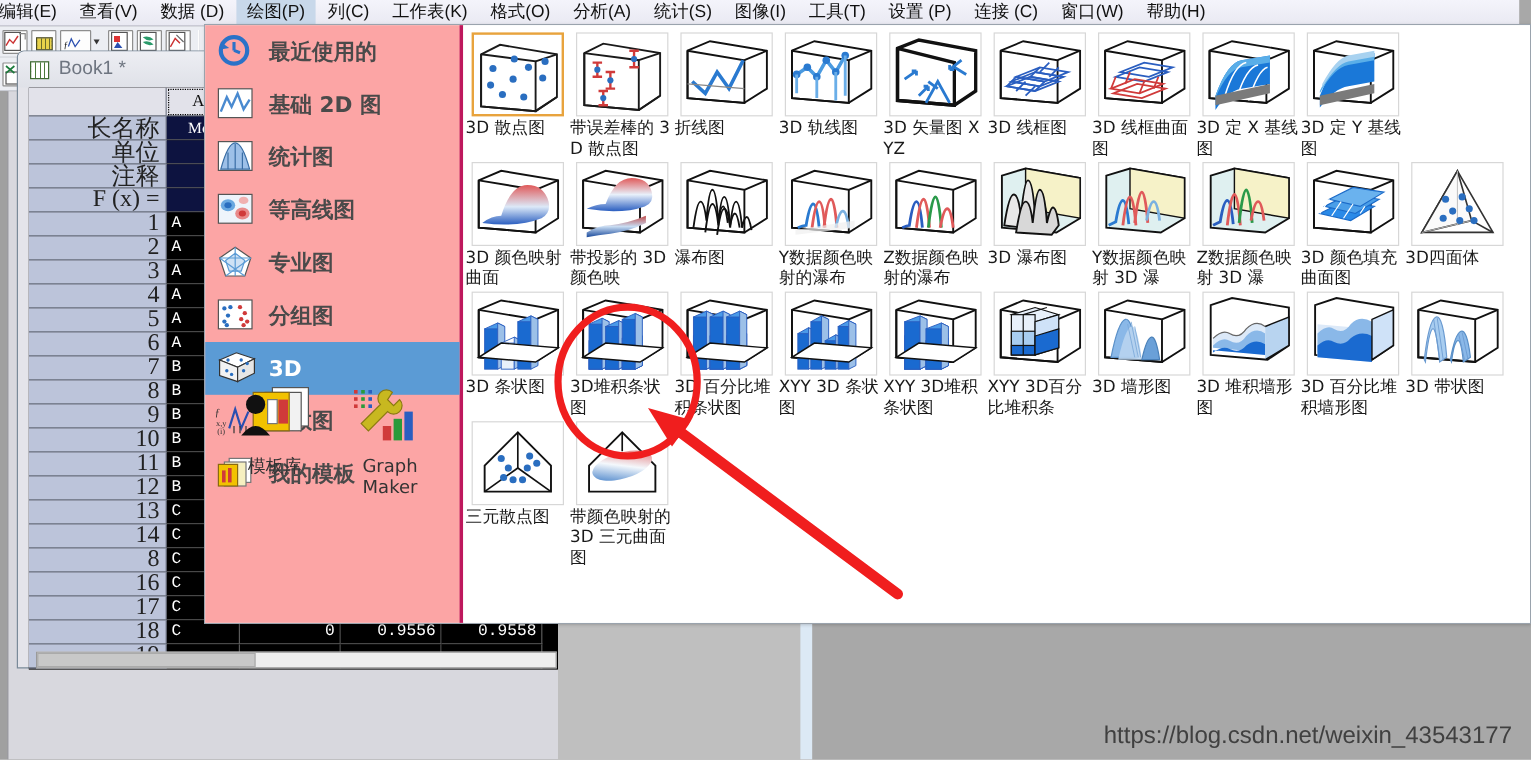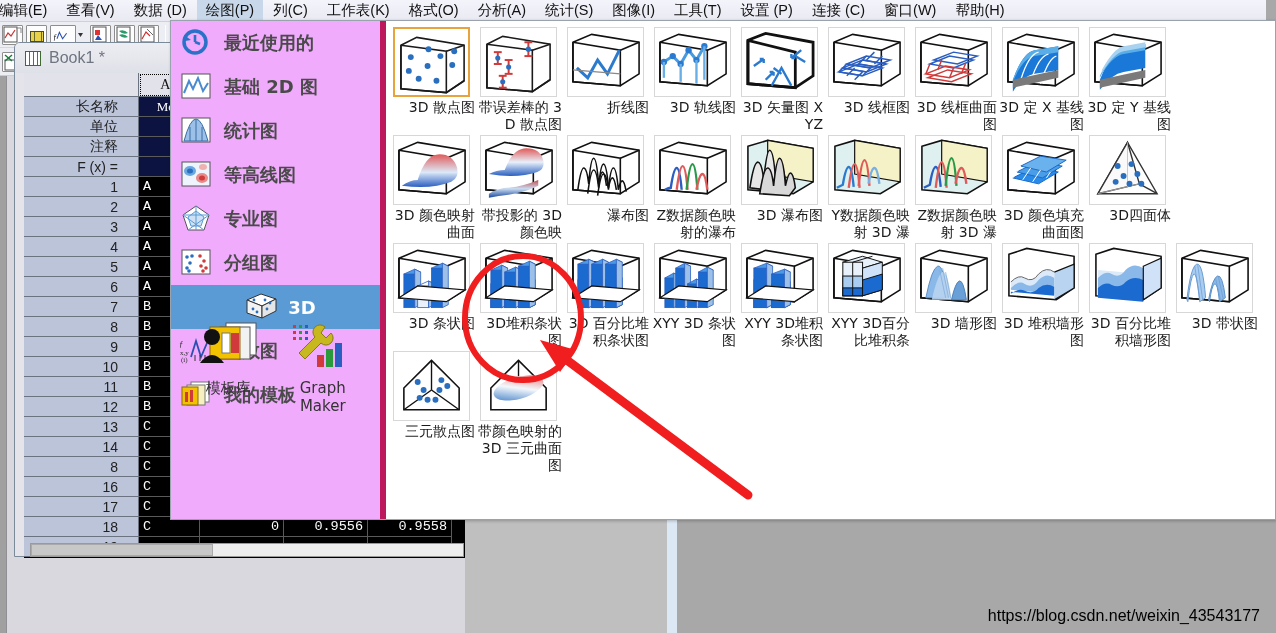--- a/index.html
+++ b/index.html
@@ -98,24 +98,24 @@
   #sheet{
     position:absolute; left:9px; top:30px; width:441px; height:485px;
     background:#000;
     overflow:hidden;
   }
   .sheet-row{ display:flex; height:20px; }
   .rh{
     width:115px; min-width:115px;
     background:#bcc4da; border:1px solid #6b7280;
     border-top:none; border-left:none;
-    color:#222; font-size:14px;
+    color:#222; font-size:20px;
     display:flex; align-items:center; justify-content:flex-end;
-    padding-right:20px;
-    font-family:Liberation Sans, sans-serif;
+    padding-right:5px;
+    font-family:Liberation Serif, serif;
   }
   .rh.corner{ background:#e2e2ea; }
   .ch{
     background:#e2e2ea; border:1px solid #6b7280;
     border-top:none; border-left:none;
     font-size:14px; color:#111;
     display:flex; align-items:center; justify-content:center;
     font-family:"Liberation Serif","DejaVu Serif",serif;
   }
   .ch.sel{ outline:1px dotted #000; outline-offset:-2px; }
@@ -162,29 +162,29 @@
   
   #plotmenu{
     position:absolute; left:170px; top:20px; width:1106px; height:500px;
     background:#fff;
     border:1px solid #9aa3ad;
     display:flex;
     box-shadow:1px 1px 3px rgba(0,0,0,.25);
   }
   #plot-left{
     width:215px; min-width:215px; height:100%;
-    background:#f0abfc;
-    border-right:6px solid #be185d;
+    background:#fca5a5;
+    border-right:3px solid #be185d;
     position:relative;
   }
   .cat{
     height:44px; display:flex; align-items:center;
     padding-left:8px; cursor:default;
   }
-  .cat.sel{ background:#5b9bd5;justify-content:center; }
+  .cat.sel{ background:#5b9bd5; }
   .cat .cat-ico{
     width:36px; min-width:36px; height:32px; margin-right:9px;
     position:relative;
   }
   .cat .cat-label{
     font-size:18px; font-weight:bold; color:#4a4a4a;
     font-family:"DejaVu Sans","Liberation Sans",sans-serif;
   }
   .cat.sel .cat-label{ color:#fff; }
 
@@ -200,21 +200,21 @@
   }
 
   
   #plot-right{
     flex:1; position:relative; padding:4px 0 0 2px;
     background:#fff;
   }
   .trow{ display:flex; }
   .tile{
     width:87px; min-width:87px; padding-top:2px;
-    text-align:right; cursor:default;
+    text-align:left; cursor:default;
   }
   .tile .timg{
     width:77px; height:70px; margin:0 auto;
     border:1px solid #d7d7d7;
     background:#fff; position:relative; overflow:hidden;
   }
   .tile.selected .timg{ border:2px solid #e8a33d; }
   .tile .tlabel{
     font-size:14px; color:#1a1a1a; line-height:17px;
     margin-top:2px;
@@ -224,21 +224,21 @@
 
   
   #annot{
     position:absolute; left:0; top:0; width:1276px; height:633px;
     pointer-events:none;
   }
 
   
   #watermark{
     position:absolute; right:16px; bottom:8px;
-    font-size:16px; color:#000000;
+    font-size:20px; color:#404040;
     font-family:"Liberation Sans","DejaVu Sans",sans-serif;
   }
 </style>
 </head>
 <body>
 
 <div id="menubar" style="margin-left: -10px;">
     <div class="menu-item">编辑(E)</div>
     <div class="menu-item">查看(V)</div>
     <div class="menu-item">数据 (D)</div>
@@ -915,20 +915,35 @@
               <polygon points="5,12 24,4 72,12 72,44 53,56 5,52" fill="#fff" stroke="#111" stroke-width="1.6"></polygon>
               <polyline points="5,12 5,52 53,56 53,20 5,12" fill="none" stroke="#111" stroke-width="1.6"></polyline>
               <line x1="53" y1="20" x2="72" y2="12" stroke="#111" stroke-width="1.6"></line>
               <g stroke="#111" stroke-width="1.6" fill="none">
                 <path d="M10 52 q3 -22 6 -22 q3 0 5 16 q2 -26 5 -26 q3 0 5 26 q2 -12 4 -12 q2 0 4 14"></path>
                 <path d="M20 56 q3 -24 6 -24 q3 0 5 18 q2 -24 5 -24 q3 0 5 24 q2 -10 4 -10 q2 0 4 12"></path>
                 <path d="M30 58 q3 -22 6 -22 q3 0 5 16 q2 -22 5 -22 q3 0 5 22 q2 -9 4 -9 q2 0 4 11"></path>
               </g>
             </svg></div>
           <div class="tlabel">瀑布图</div>
+        </div>
+        <div class="tile">
+          <div class="timg"><svg width="77" height="70" viewBox="0 0 78 66">
+              <polygon points="5,12 24,4 72,12 72,44 53,56 5,52" fill="#fff" stroke="#111" stroke-width="1.6"></polygon>
+              <polyline points="5,12 5,52 53,56 53,20 5,12" fill="none" stroke="#111" stroke-width="1.6"></polyline>
+              <line x1="53" y1="20" x2="72" y2="12" stroke="#111" stroke-width="1.6"></line>
+              <g fill="none" stroke-width="2.4">
+                <path d="M10 52 q4 -2 7 -2 q3 -18 6 -18 q3 0 5 20" stroke="#2a7ad0"></path>
+                <path d="M22 52 q3 -22 6 -22 q3 0 5 22" stroke="#e05a5a"></path>
+                <path d="M32 52 q3 -24 6 -24 q3 0 5 24" stroke="#e05a5a"></path>
+                <path d="M42 52 q3 -14 6 -14 q3 0 5 14" stroke="#7ab0e0"></path>
+              </g>
+              <path d="M8 54 L58 46 L58 52 L8 58 Z" fill="#f0f0f0" opacity=".7"></path>
+            </svg></div>
+          <div class="tlabel">Y数据颜色映射的瀑布</div>
         </div>
         <div class="tile">
           <div class="timg"><svg width="77" height="70" viewBox="0 0 78 66">
               <polygon points="5,12 24,4 72,12 72,44 53,56 5,52" fill="#fff" stroke="#111" stroke-width="1.6"></polygon>
               <polyline points="5,12 5,52 53,56 53,20 5,12" fill="none" stroke="#111" stroke-width="1.6"></polyline>
               <line x1="53" y1="20" x2="72" y2="12" stroke="#111" stroke-width="1.6"></line>
               <g fill="none" stroke-width="2.4">
                 <path d="M10 52 q4 -2 6 -2 q3 -20 6 -20 q3 0 5 22" stroke="#2a5ec0"></path>
                 <path d="M22 52 q3 -24 6 -24 q3 0 5 24" stroke="#e05a5a"></path>
                 <path d="M32 52 q3 -26 6 -26 q3 0 5 26" stroke="#2a9a4a"></path>

